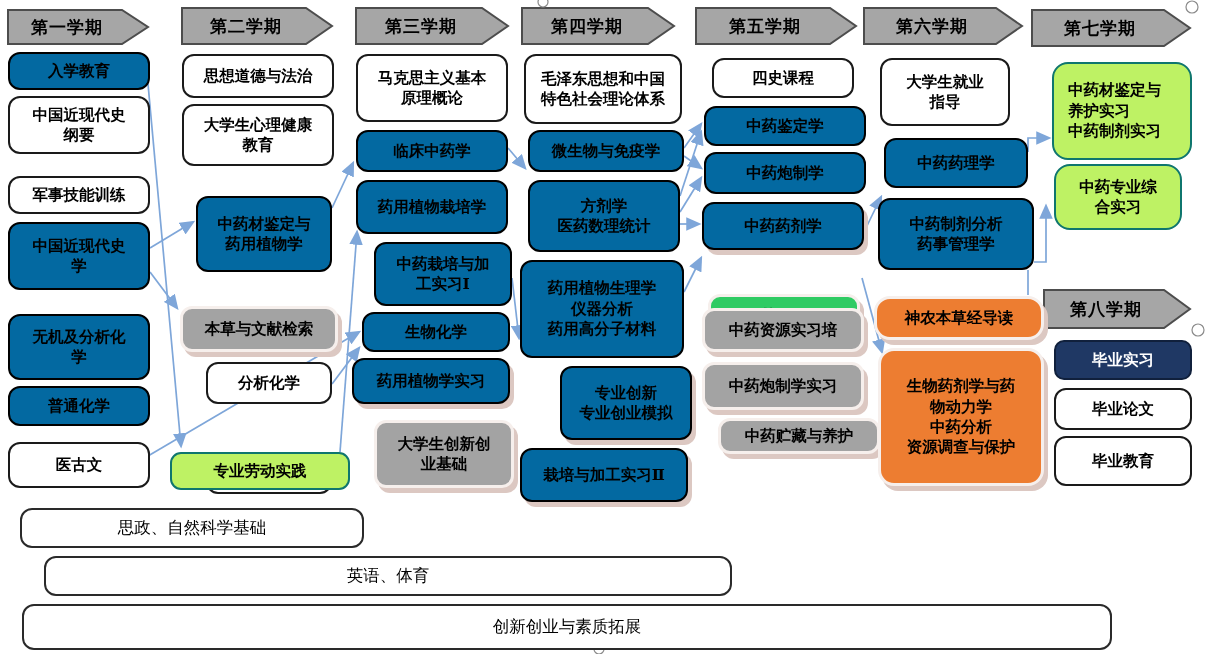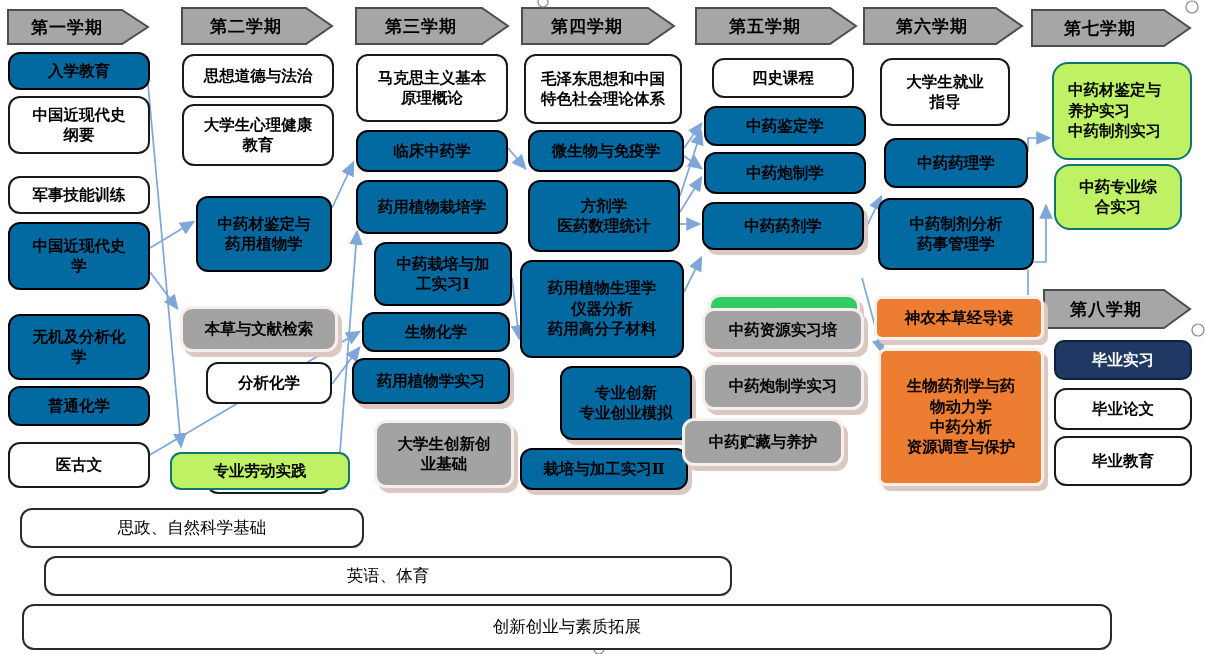--- a/index.html
+++ b/index.html
@@ -8,21 +8,21 @@
   #overlay{position:absolute;left:0;top:0;width:1206px;height:654px;pointer-events:none;}
   .banner-label{position:absolute;display:flex;align-items:center;justify-content:center;
           font-weight:bold;font-size:17px;color:#000;letter-spacing:1px;}
   .box{position:absolute;display:flex;align-items:center;justify-content:center;
        text-align:center;white-space:pre-line;font-weight:bold;font-size:15.5px;
        line-height:1.32;border-radius:12px;box-sizing:border-box;padding:2px 6px;color:#000;}
   .box.white{background:#fff;border:2px solid #1a1a1a;}
   .box.green{background:#0369a1;border:2px solid #000;}
   .box.lightgreen{background:#2FCB63;border:3px solid #f6efec;}
   .box.red{background:#a3a3a3;border:3px solid #f6efec;}
-  .box.orange{background:#ED7D31;border:3px solid #f6efec;border-radius:8px;}
+  .box.orange{background:#ED7D31;border:3px solid #f6efec;border-radius:16px;}
   .box.yellow{background:#bef264;border:2px solid #0f766e;border-radius:16px;}
   .box.navy{background:#1F3864;border:2px solid #10203c;color:#fff;border-radius:10px;}
   .box.shadow{box-shadow:4px 5px 0 #dcc8c2;}
   .box.left{justify-content:flex-start;text-align:left;padding-left:14px;}
   .bar{position:absolute;display:flex;align-items:center;justify-content:center;
        background:#fff;border:2px solid #2a2a2a;border-radius:12px;font-size:16.5px;
        color:#000;box-sizing:border-box;}
 </style>
 </head>
 <body>
@@ -114,29 +114,29 @@
       <div class="box white" style="left: 524px; top: 54px; width: 158px; height: 70px;">毛泽东思想和中国
 特色社会理论体系</div>
       <div class="box green" style="left: 528px; top: 130px; width: 156px; height: 42px;">微生物与免疫学</div>
       <div class="box green" style="left: 528px; top: 180px; width: 152px; height: 72px;">方剂学
 医药数理统计</div>
       <div class="box green" style="left: 520px; top: 260px; width: 164px; height: 98px;">药用植物生理学
 仪器分析
 药用高分子材料</div>
       <div class="box green shadow" style="left: 560px; top: 366px; width: 132px; height: 74px;">专业创新
 专业创业模拟</div>
-      <div class="box green shadow" style="left: 520px; top: 448px; width: 168px; height: 42px;">栽培与加工实习Ⅱ</div>
+      <div class="box green shadow" style="left: 520px; top: 448px; width: 168px; height: 54px;">栽培与加工实习Ⅱ</div>
       <div class="box white" style="left: 712px; top: 58px; width: 142px; height: 40px;">四史课程</div>
       <div class="box green" style="left: 704px; top: 106px; width: 162px; height: 40px;">中药鉴定学</div>
       <div class="box green" style="left: 704px; top: 152px; width: 162px; height: 42px;">中药炮制学</div>
       <div class="box green shadow" style="left: 702px; top: 202px; width: 162px; height: 48px;">中药药剂学</div>
       <div class="box lightgreen shadow" style="left: 708px; top: 258px; width: 152px; height: 44px; margin-top: 36px;">药理学</div>
       <div class="box red shadow" style="left: 702px; top: 308px; width: 162px; height: 44px;">中药资源实习培</div>
       <div class="box red shadow" style="left: 702px; top: 362px; width: 162px; height: 48px;">中药炮制学实习</div>
-      <div class="box red shadow" style="left: 682px; top: 418px; width: 162px; height: 48px;">中药贮藏与养护</div>
+      <div class="box red shadow" style="left: 718px; top: 418px; width: 162px; height: 36px;">中药贮藏与养护</div>
       <div class="box white" style="left: 880px; top: 58px; width: 130px; height: 68px;">大学生就业
 指导</div>
       <div class="box green" style="left: 884px; top: 138px; width: 144px; height: 50px;">中药药理学</div>
       <div class="box green" style="left: 878px; top: 198px; width: 156px; height: 72px;">中药制剂分析
 药事管理学</div>
       <div class="box orange shadow" style="left: 874px; top: 296px; width: 170px; height: 44px;">神农本草经导读</div>
       <div class="box orange shadow" style="left: 878px; top: 348px; width: 166px; height: 138px;">生物药剂学与药
 物动力学
 中药分析
 资源调查与保护</div>

